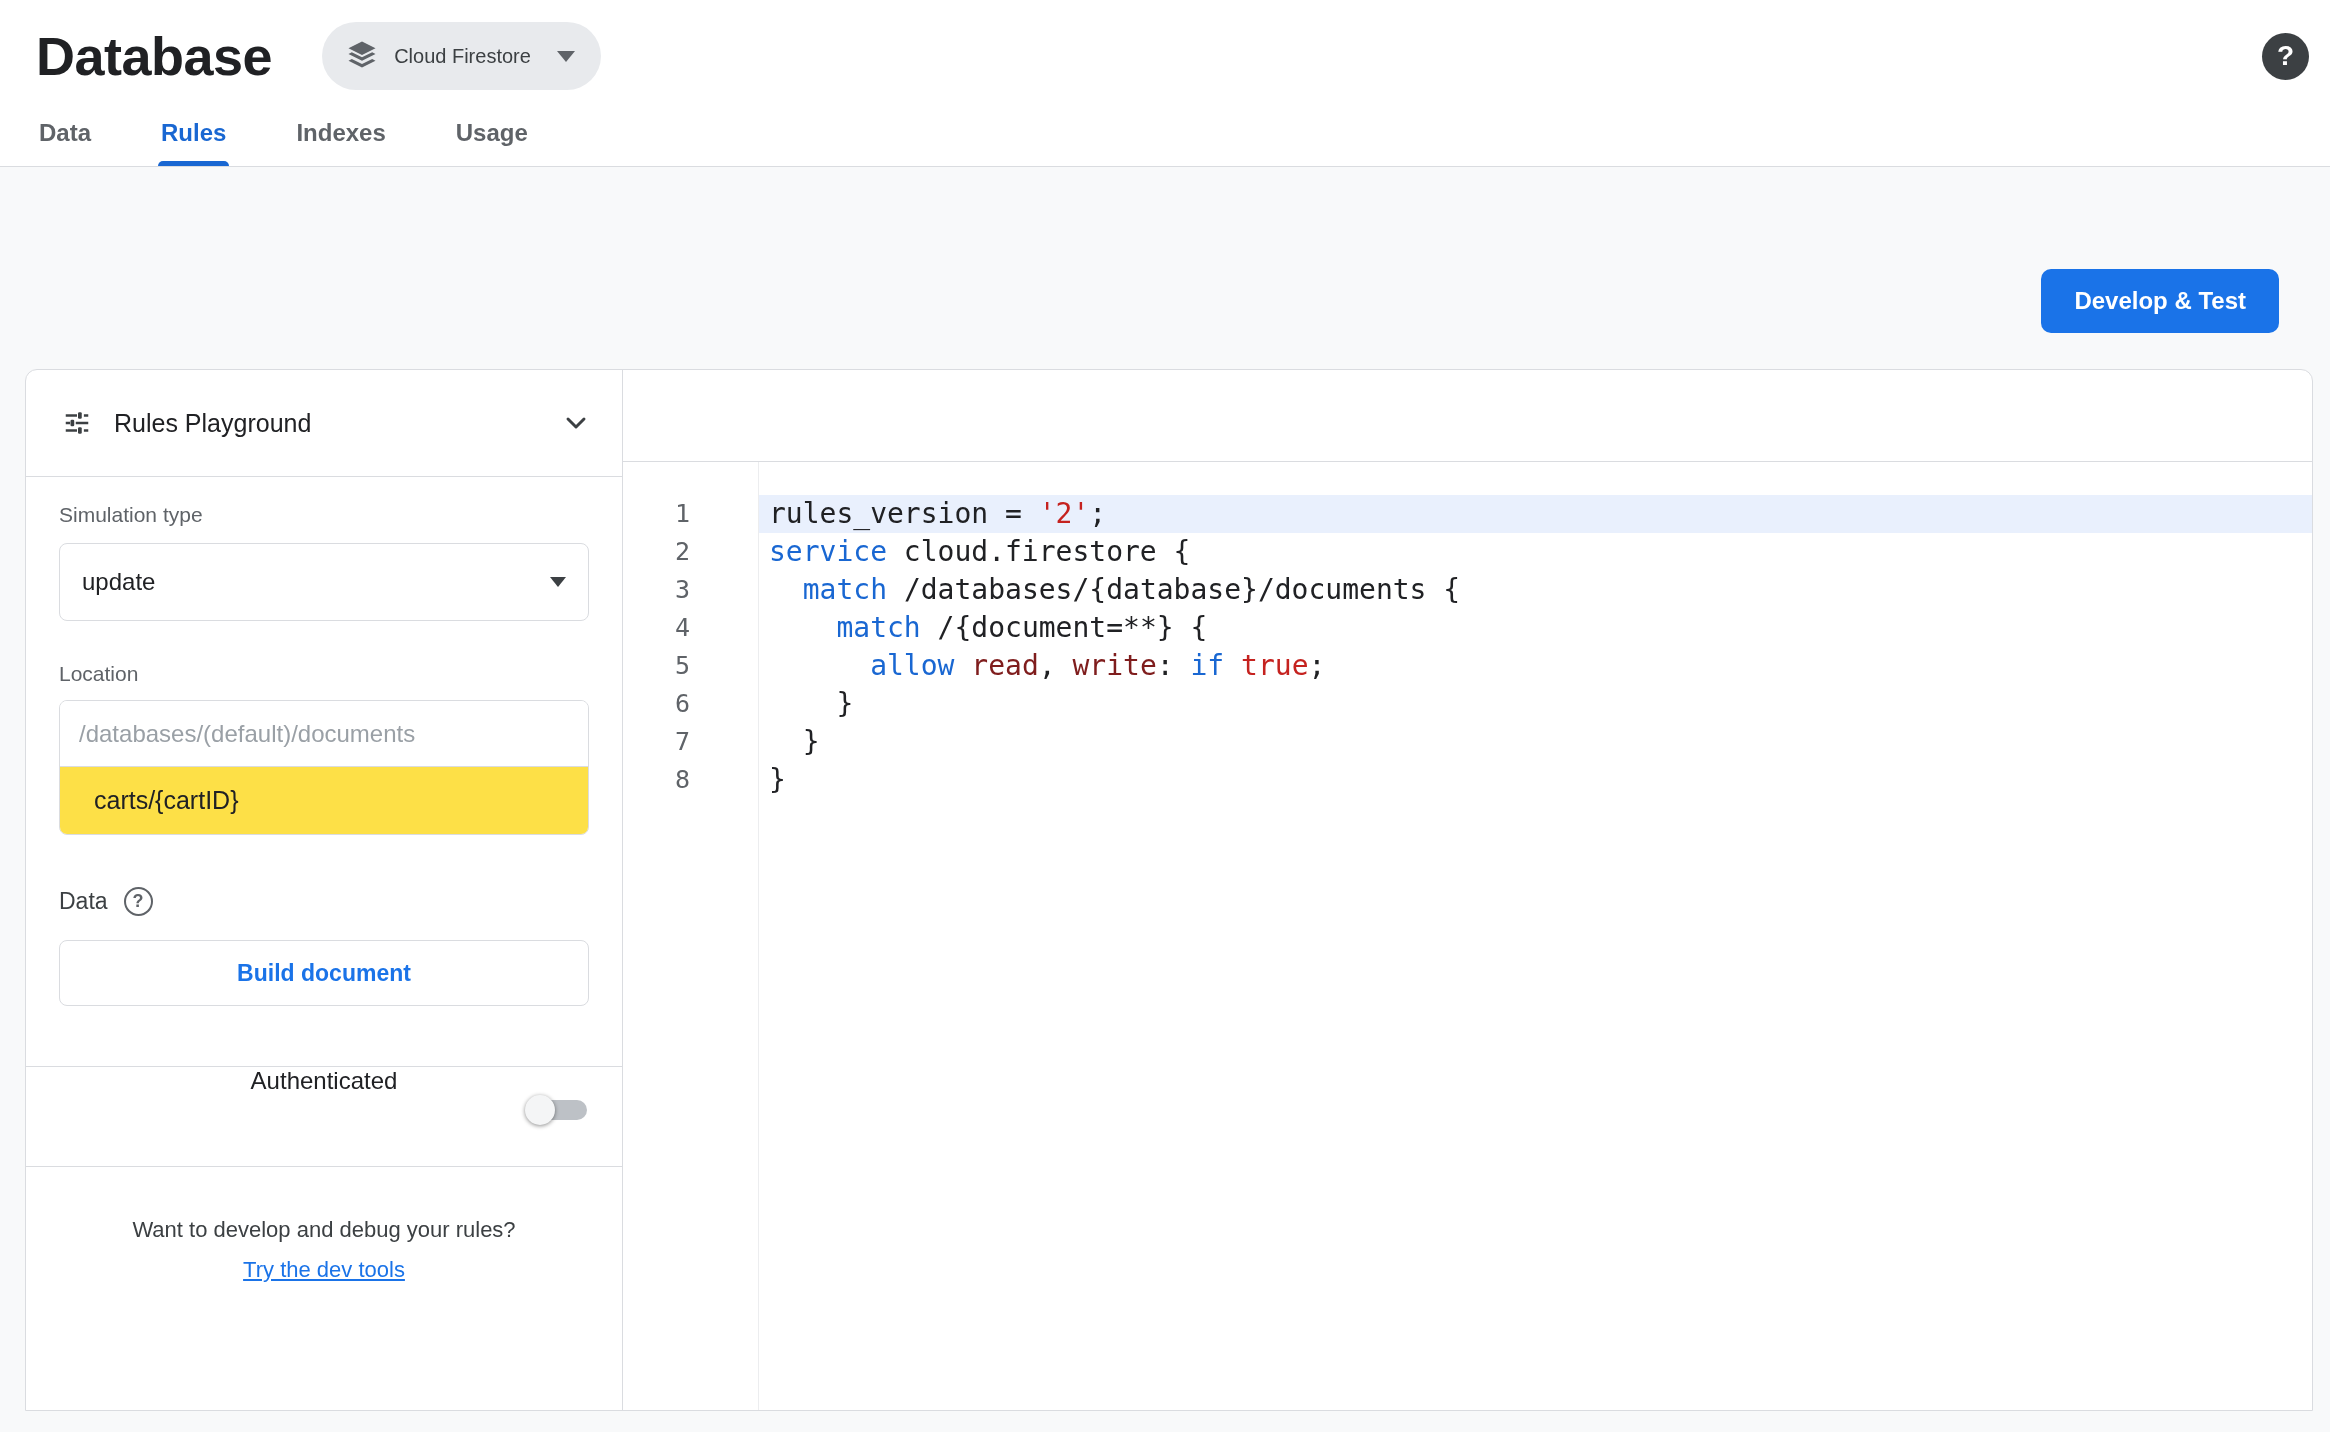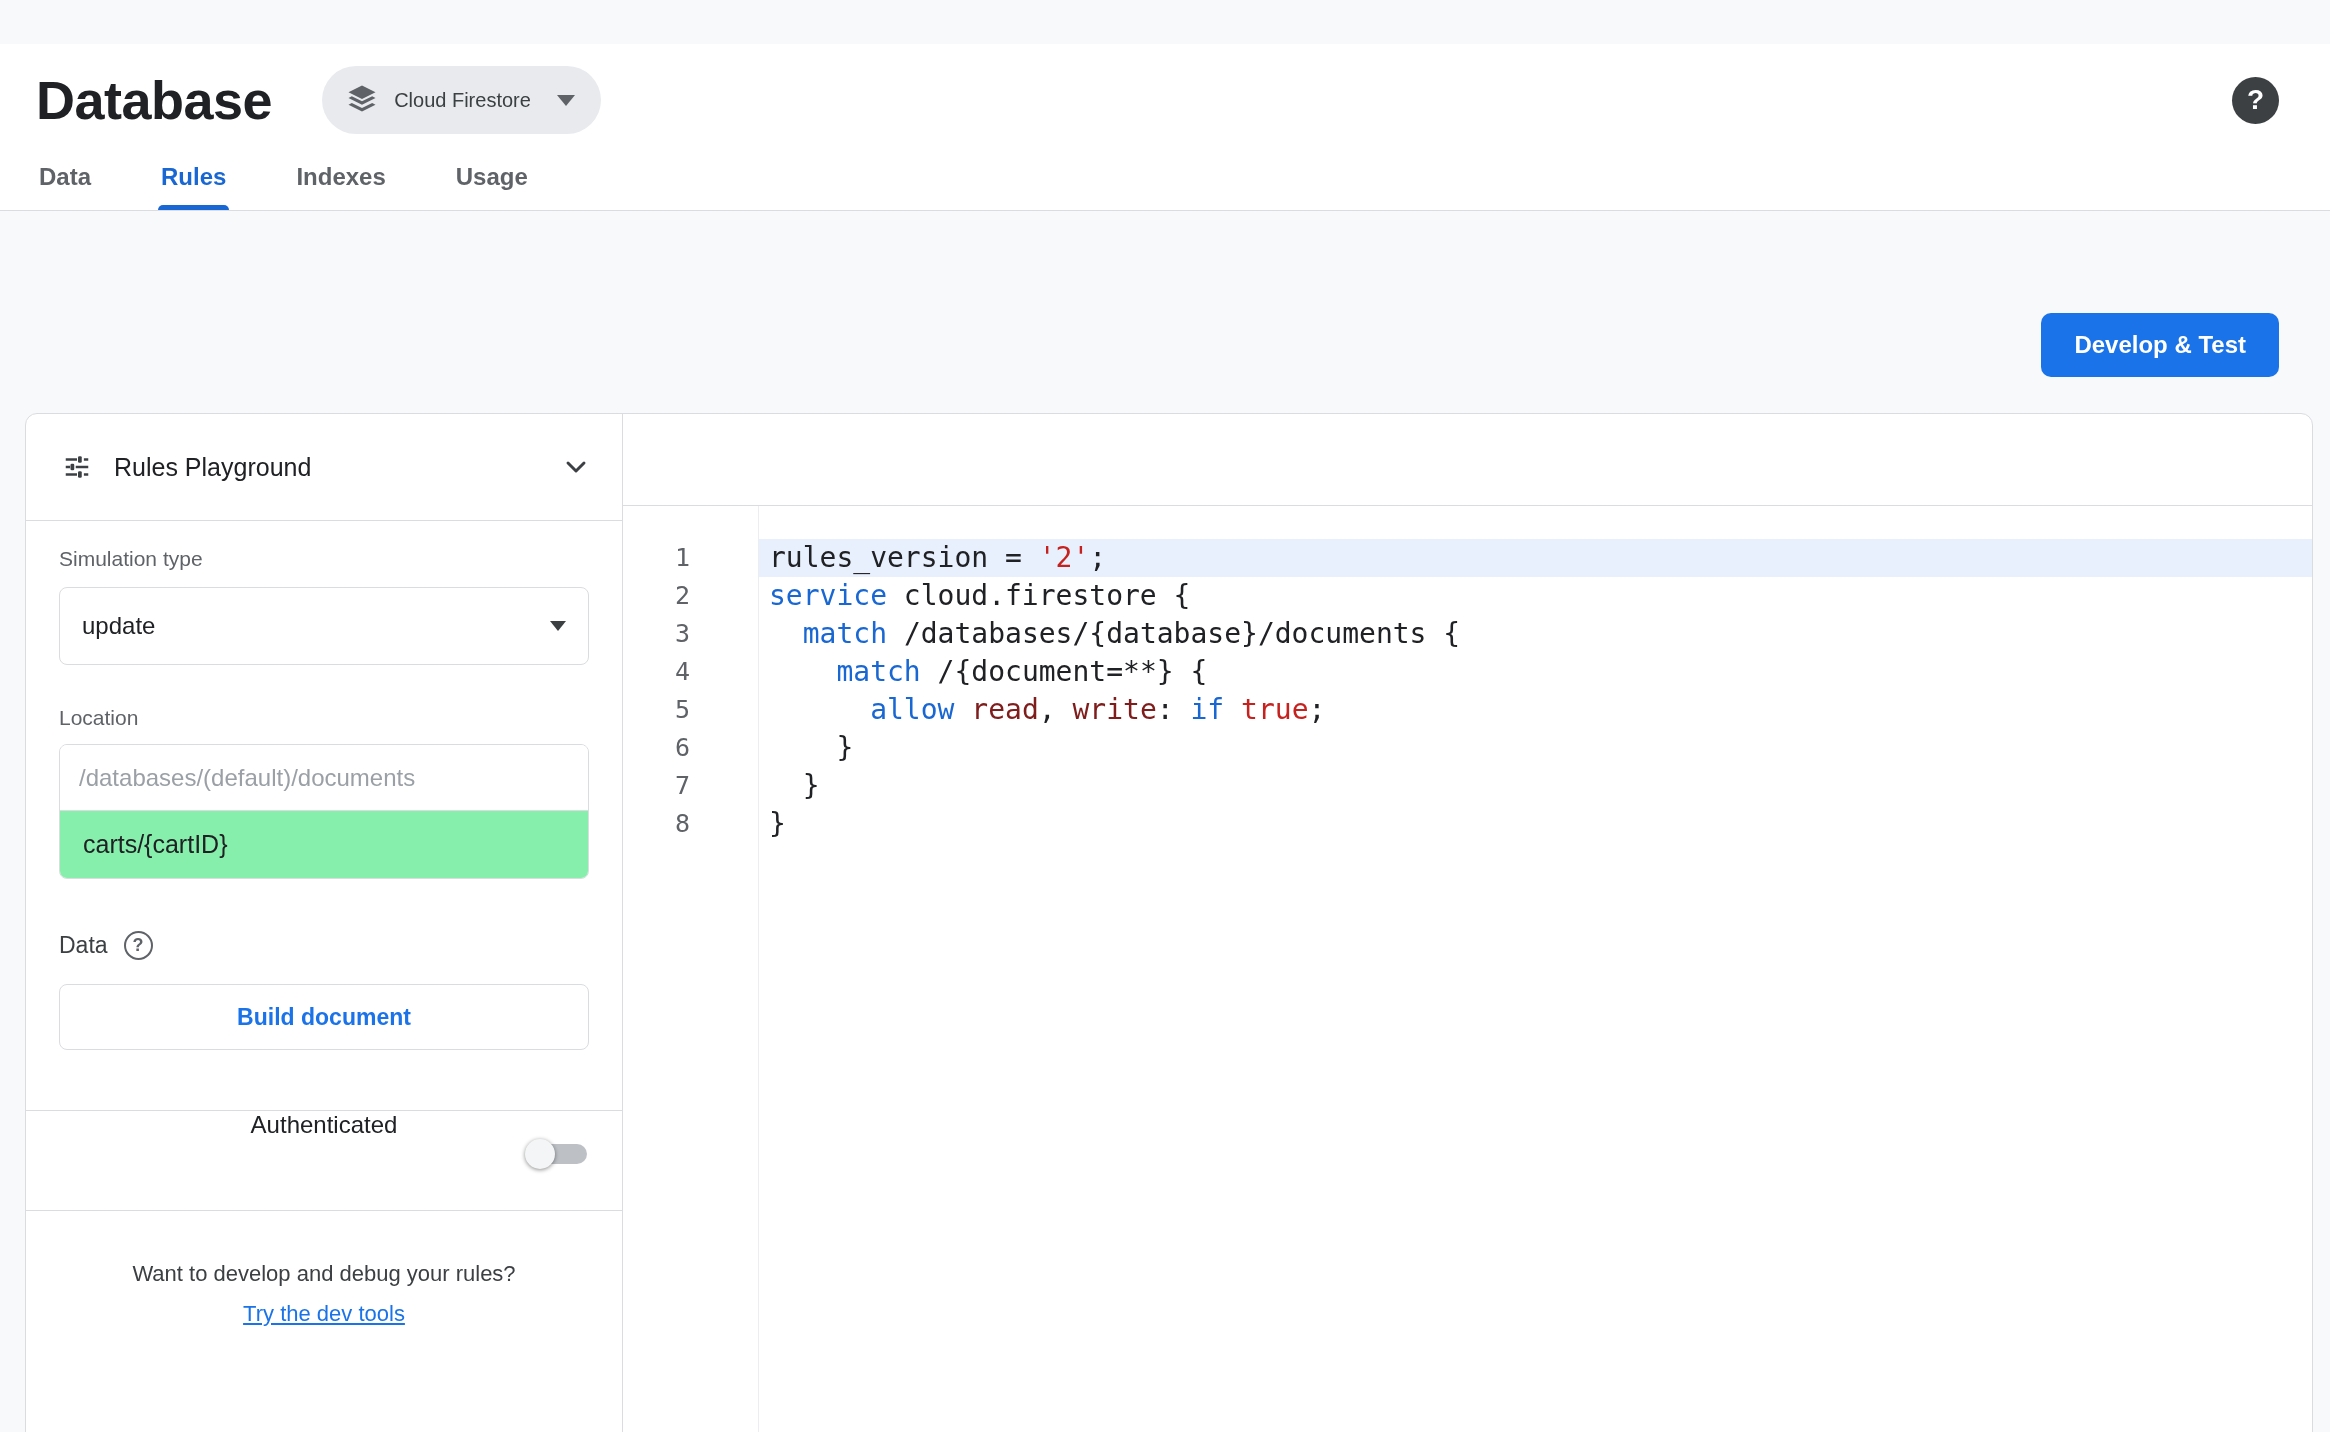--- a/index.html
+++ b/index.html
@@ -5,21 +5,21 @@
   * { box-sizing: border-box; margin: 0; padding: 0; }
   html, body { width: 2330px; height: 1432px; overflow: hidden; }
   body {
     background: #f8f9fa;
     font-family: "Liberation Sans", sans-serif;
     color: #202124;
   }
 
   
   .top { background: #fff; }
-  .app-header { display: flex; align-items: center; height: 100px; padding: 12px 51px 0 36px; margin-top: 44px; }
+  .app-header { display: flex; align-items: center; height: 100px; padding: 12px 21px 0 36px; }
   .app-title { font-size: 54px; font-weight: 700; letter-spacing: -0.5px; color: #202124; }
   .product-chip {
     margin-left: 50px; display: flex; align-items: center; height: 68px;
     padding: 0 26px 0 22px; background: #e8eaed; border-radius: 40px; gap: 14px; cursor: pointer;
   }
   .product-chip .chip-label { font-size: 20px; color: #3c4043; }
   .caret-down {
     width: 0; height: 0; border-left: 9px solid transparent; border-right: 9px solid transparent;
     border-top: 11px solid #5f6368; margin-left: 12px;
   }
@@ -71,21 +71,21 @@
     width: 0; height: 0; border-left: 8px solid transparent; border-right: 8px solid transparent;
     border-top: 10px solid #3c4043; margin-left: auto;
   }
   .loc-box { margin-top: 14px; border: 1px solid #dadce0; border-radius: 8px; overflow: hidden; }
   .loc-row1 { height: 66px; display: flex; align-items: center; padding: 0 19px; border-bottom: 1px solid #dadce0; background: #fff; }
   .loc-row1 input {
     width: 100%; border: none; outline: none; font-size: 24px; color: #202124; background: transparent;
     font-family: "Liberation Sans", sans-serif;
   }
   .loc-row1 input::placeholder { color: #9aa0a6; }
-  .loc-row2 { height: 67px; display: flex; align-items: center; padding: 0 23px; background: #86efac; }
+  .loc-row2 { height: 67px; display: flex; align-items: center; padding: 0 34px; background: #fde047; }
   .loc-row2 input {
     width: 100%; border: none; outline: none; font-size: 25px; color: #202124; background: transparent;
     font-family: "Liberation Sans", sans-serif;
   }
   .data-row { margin-top: 52px; display: flex; align-items: center; gap: 16px; }
   .data-label { font-size: 23px; color: #3c4043; }
   .qmark {
     width: 29px; height: 29px; border-radius: 50%; border: 2px solid #5f6368; color: #5f6368;
     font-size: 18px; font-weight: 700; display: flex; align-items: center; justify-content: center; cursor: pointer;
   }

